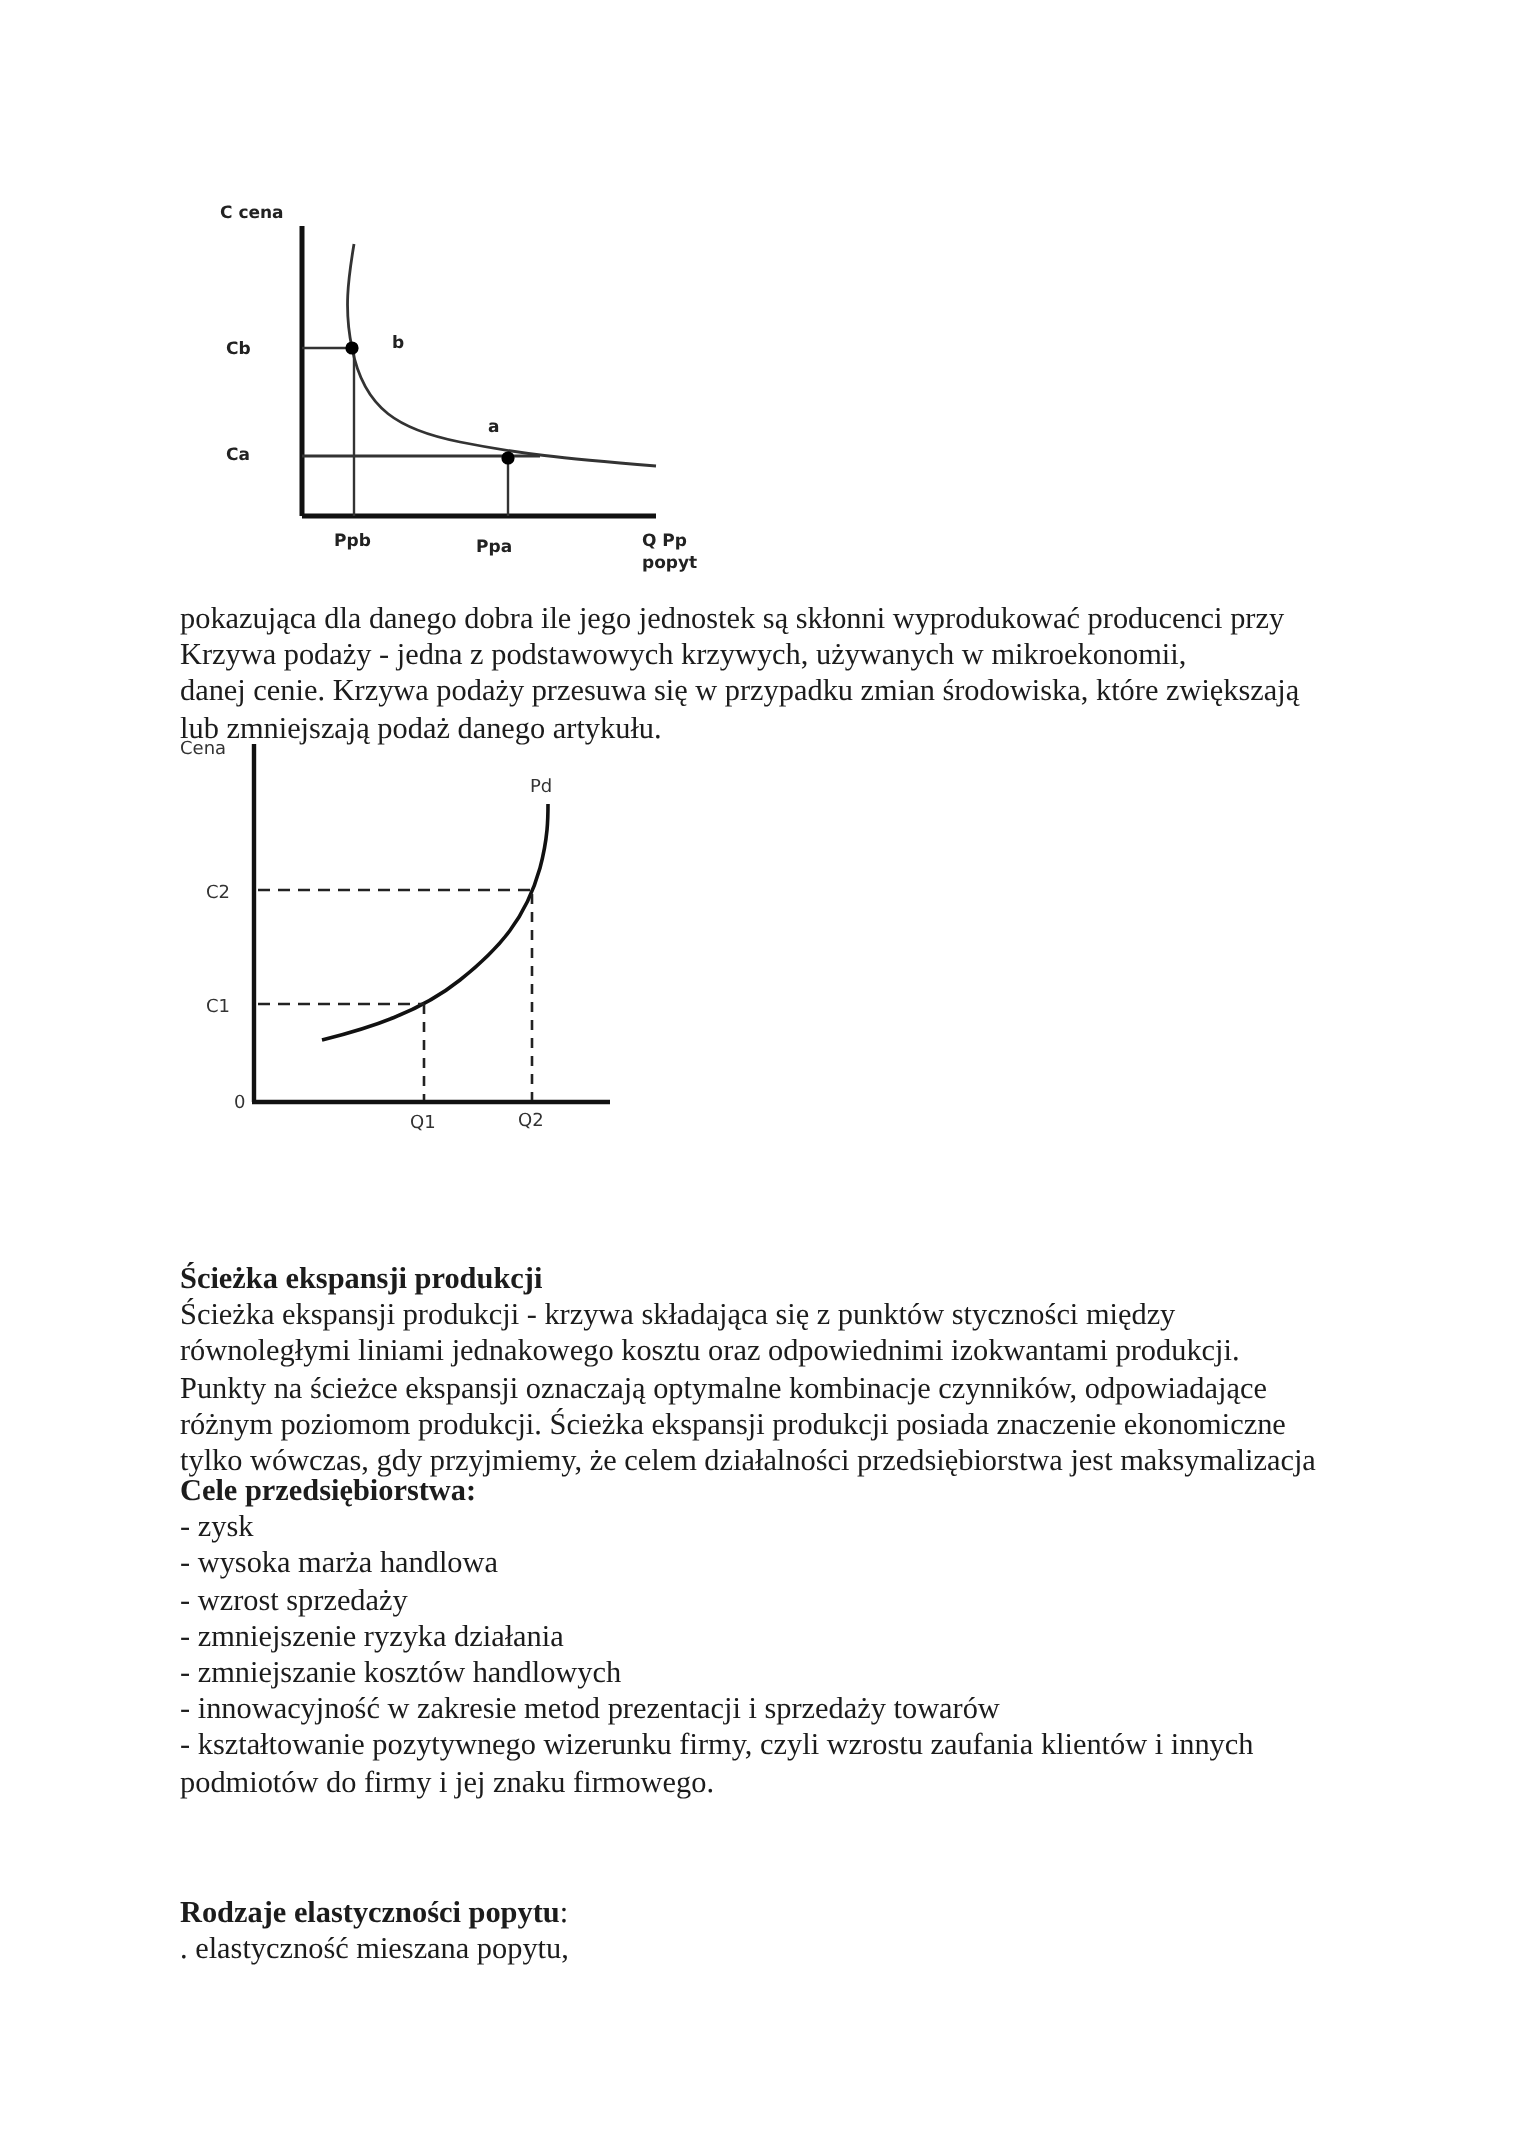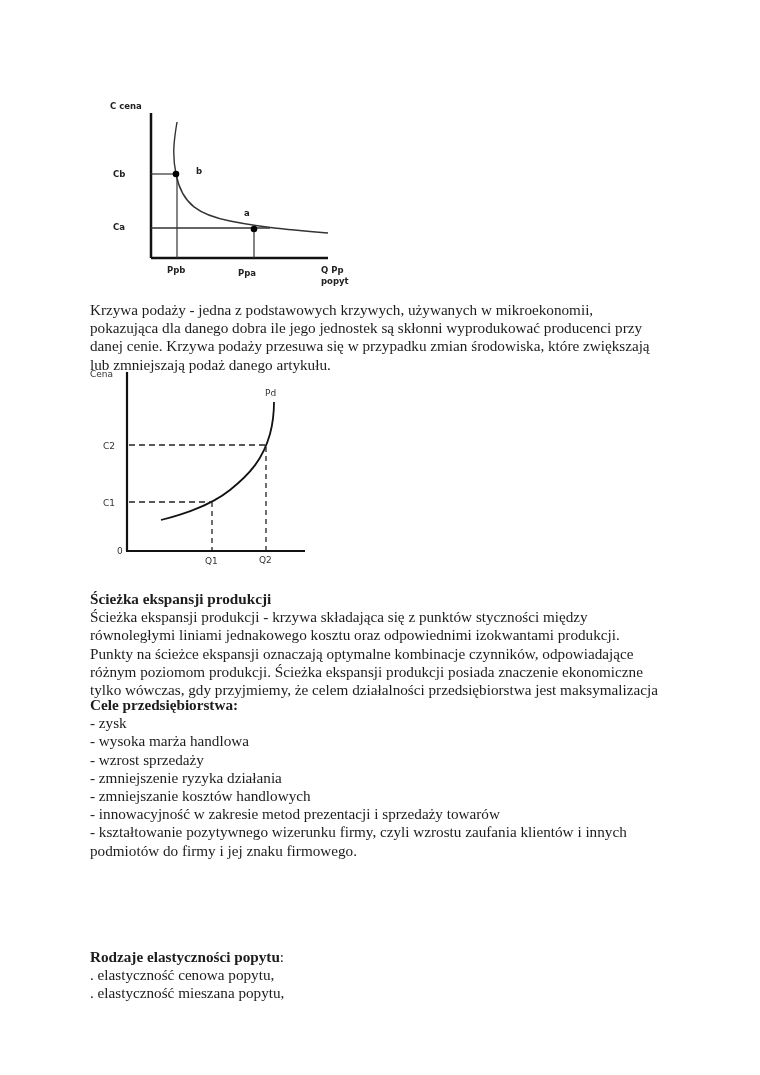--- a/index.html
+++ b/index.html
@@ -5,21 +5,21 @@
   html, body { margin: 0; padding: 0; background: #ffffff; }
   body { width: 760px; height: 1075px; position: relative; overflow: hidden; color: #1a1a1a; }
   .page { position: absolute; left: 0; top: 0; width: 760px; height: 1075px; background: #fff; }
   .fig { position: absolute; }
   .fig svg { display: block; }
   .text-block {
     position: absolute; left: 90px; width: 600px;
     font-family: "Liberation Serif", serif; font-size: 15.2px; line-height: 18.2px;
     color: #1c1c1c;
   }
-  .bold { font-weight: bold; }
+  .bold { font-weight: bold; margin-top: 41px; }
   .line { display: block; white-space: nowrap; }
   .svg-lbl-bold { font-family: "DejaVu Sans", sans-serif; font-size: 8.5px; font-weight: bold; fill: #222; }
   .svg-lbl { font-family: "DejaVu Sans", sans-serif; font-size: 9px; fill: #333; }
 </style>
 </head>
 <body>
 
 <div class="page">
 
   <div class="fig" style="left:100px; top:95px;">
@@ -44,22 +44,22 @@
       <text x="96" y="79" class="svg-lbl-bold">b</text>
       <text x="144" y="121" class="svg-lbl-bold">a</text>
       <text x="67" y="178" class="svg-lbl-bold">Ppb</text>
       <text x="138" y="181" class="svg-lbl-bold">Ppa</text>
       <text x="221" y="178" class="svg-lbl-bold">Q Pp</text>
       <text x="221" y="189" class="svg-lbl-bold">popyt</text>
     </svg>
   </div>
 
   <div class="text-block" style="top:301px;">
+    <span class="line">pokazująca dla danego dobra ile jego jednostek są skłonni wyprodukować producenci przy</span>
     <span class="line">Krzywa podaży - jedna z podstawowych krzywych, używanych w mikroekonomii,</span>
-    <span class="line">pokazująca dla danego dobra ile jego jednostek są skłonni wyprodukować producenci przy</span>
     <span class="line">danej cenie. Krzywa podaży przesuwa się w przypadku zmian środowiska, które zwiększają</span>
     <span class="line">lub zmniejszają podaż danego artykułu.</span>
   </div>
 
   <div class="fig" style="left:85px; top:364px;">
     <svg width="225" height="210" viewBox="0 0 225 210">
       <line x1="42" y1="8" x2="42" y2="187" stroke="#111" stroke-width="2.2"></line>
       <line x1="41" y1="187" x2="220" y2="187" stroke="#111" stroke-width="2.2"></line>
 
       <path d="M76 156 C100 150, 125 142, 145 126 C165 110, 178 95, 185 70 C189 55, 189 45, 189 38" fill="none" stroke="#111" stroke-width="1.8"></path>
@@ -95,17 +95,16 @@
     <span class="line">- wzrost sprzedaży</span>
     <span class="line">- zmniejszenie ryzyka działania</span>
     <span class="line">- zmniejszanie kosztów handlowych</span>
     <span class="line">- innowacyjność w zakresie metod prezentacji i sprzedaży towarów</span>
     <span class="line">- kształtowanie pozytywnego wizerunku firmy, czyli wzrostu zaufania klientów i innych</span>
     <span class="line">podmiotów do firmy i jej znaku firmowego.</span>
   </div>
 
   <div class="text-block" style="top:948px;">
     <span class="line"><span class="bold">Rodzaje elastyczności popytu</span><span>:</span></span>
-    <span class="line">. elastyczność cenowa popytu,</span>
     <span class="line">. elastyczność mieszana popytu,</span>
   </div>
 
 </div>
 
 </body></html>

